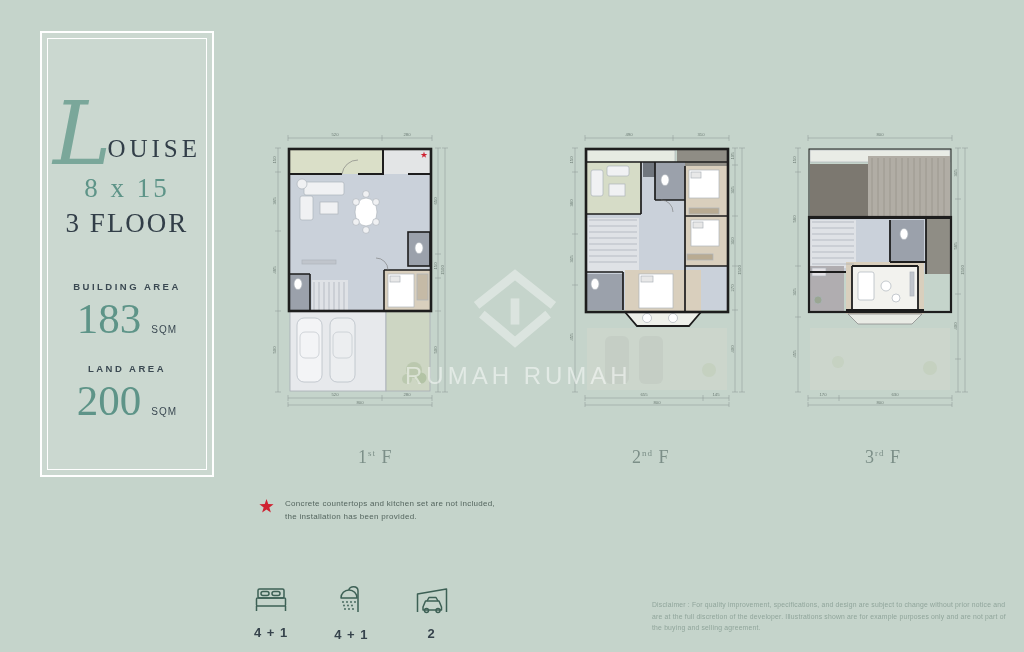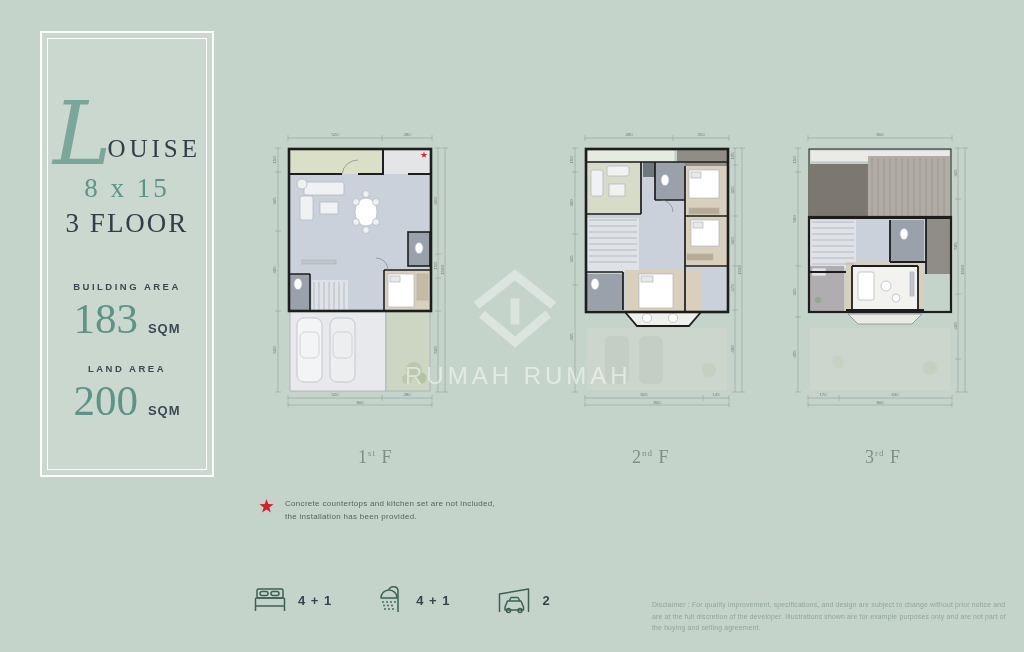--- a/index.html
+++ b/index.html
@@ -15,38 +15,38 @@
             color:#7aa79a;margin-right:-4px;}
   .ouise{font-family:"Liberation Serif",serif;font-size:25px;letter-spacing:4px;color:#323e48;
          margin-bottom:6px;margin-top:14px;}
   .size-line{font-family:"Liberation Serif",serif;font-size:27px;letter-spacing:3px;color:#5e9488;margin-top:4px;}
   .floor-line{font-family:"Liberation Serif",serif;font-size:27px;letter-spacing:2px;color:#323e48;margin-top:4px;}
   .area-label{font-size:9.5px;font-weight:700;letter-spacing:2.5px;color:#3b4952;}
   .area-label.first{margin-top:42px;}
   .area-label.second{margin-top:20px;}
   .area-value{margin-top:2px;}
   .area-num{font-family:"Liberation Serif",serif;font-size:43px;color:#5e9488;}
-  .area-unit{font-size:13px;font-weight:700;letter-spacing:1px;color:#3b4952;margin-left:10px;}
+  .area-unit{font-size:10px;font-weight:400;letter-spacing:1px;color:#3b4952;margin-left:10px;}
   
   .plan-card{position:absolute;top:122px;width:184px;height:285px;}
   .plan-1{left:264px;} .plan-2{left:561px;} .plan-3{left:784px;}
   .floor-label{position:absolute;top:447px;font-family:"Liberation Serif",serif;
                font-size:18px;color:#7c8f88;letter-spacing:1px;}
   .fl-1{left:358px;} .fl-2{left:632px;} .fl-3{left:865px;}
   .floor-label sup{font-size:9px;}
   svg text.dim{font-family:"Liberation Sans",sans-serif;font-size:4.3px;fill:#6e7d76;}
   
   .watermark{position:absolute;left:405px;top:260px;width:220px;text-align:center;pointer-events:none;}
   .wm-text{font-size:24px;letter-spacing:4px;color:rgba(255,255,255,0.5);white-space:nowrap;margin-top:2px;}
   
   .footnote{position:absolute;left:258px;top:498px;display:flex;align-items:flex-start;}
   .footnote-text{font-size:8px;line-height:1.6;color:#54655e;margin-left:10px;letter-spacing:.3px;}
   
   .amenities{position:absolute;left:254px;top:585px;display:flex;align-items:center;gap:14px;}
-  .amenity{display:flex;align-items:center;gap:12px;margin-right:32px;}
+  .amenity{display:flex;align-items:center;gap:12px;margin-right:32px;flex-direction:column;}
   .amenity-value{font-size:13px;font-weight:600;color:#36434c;letter-spacing:1px;}
   
   .disclaimer{position:absolute;left:652px;top:599px;width:362px;font-size:6.8px;
               line-height:1.7;color:#90a59b;letter-spacing:.2px;}
 </style>
 </head>
 <body>
 
 <div class="page">
 

